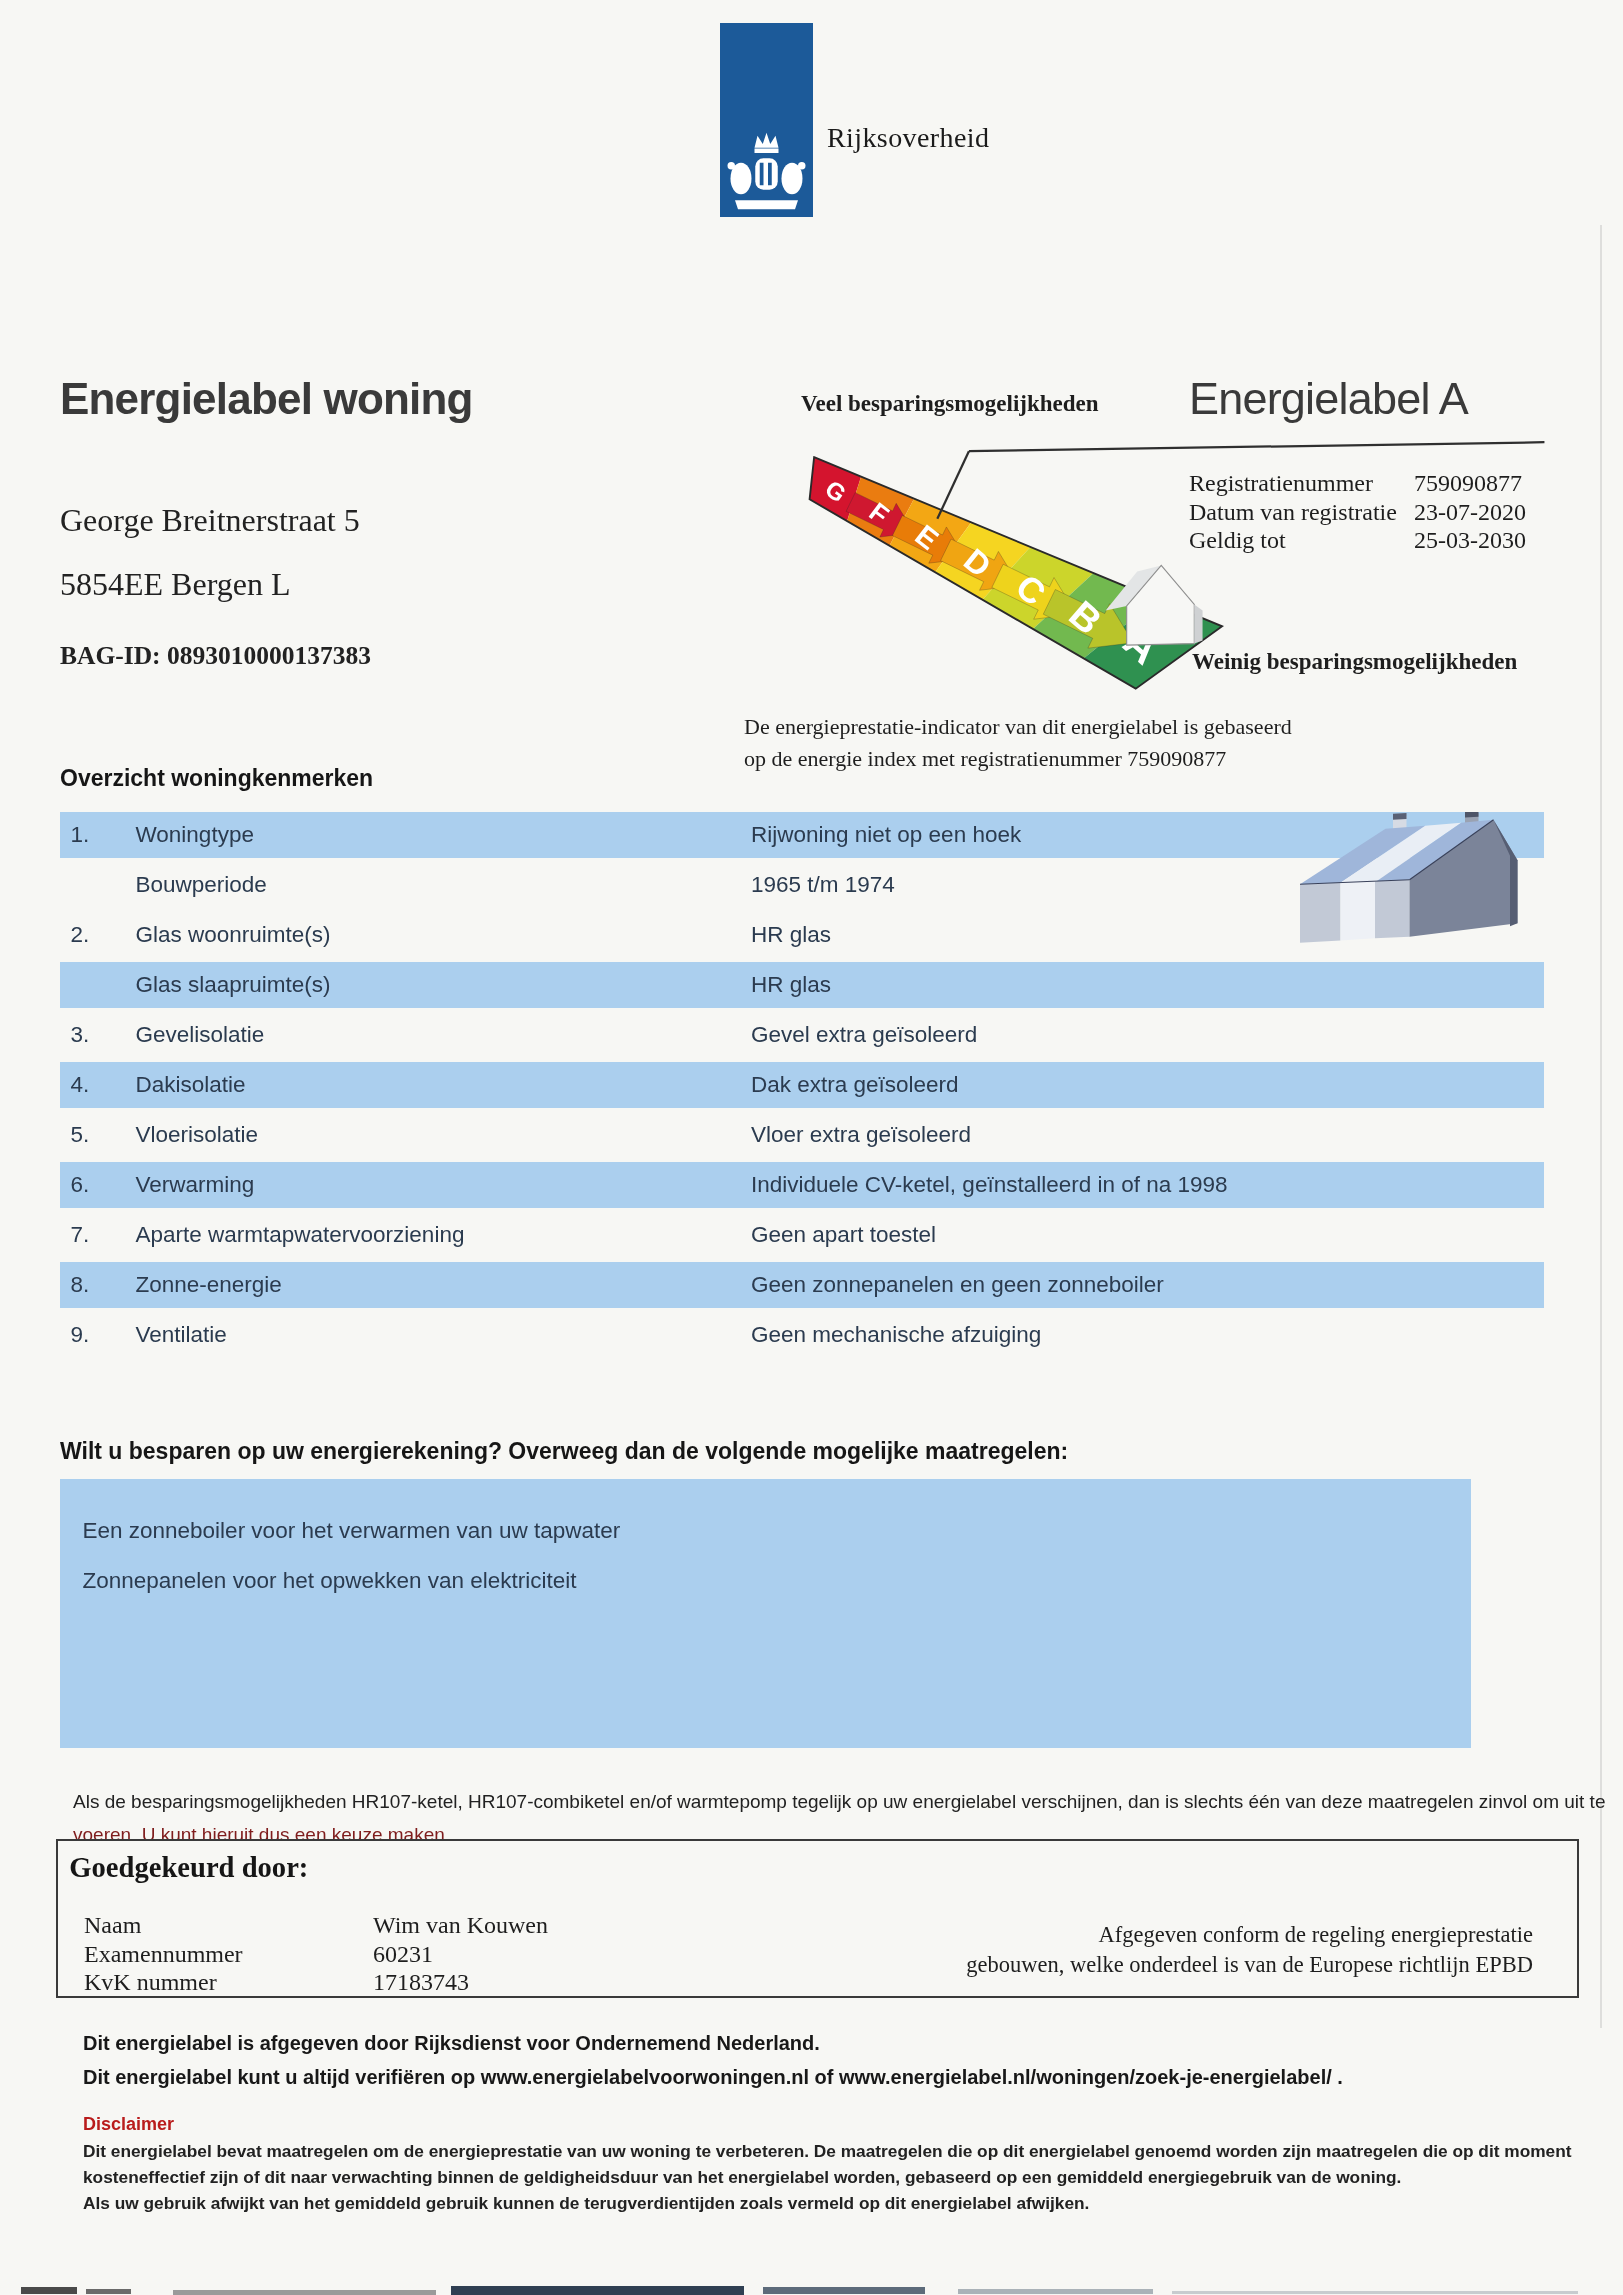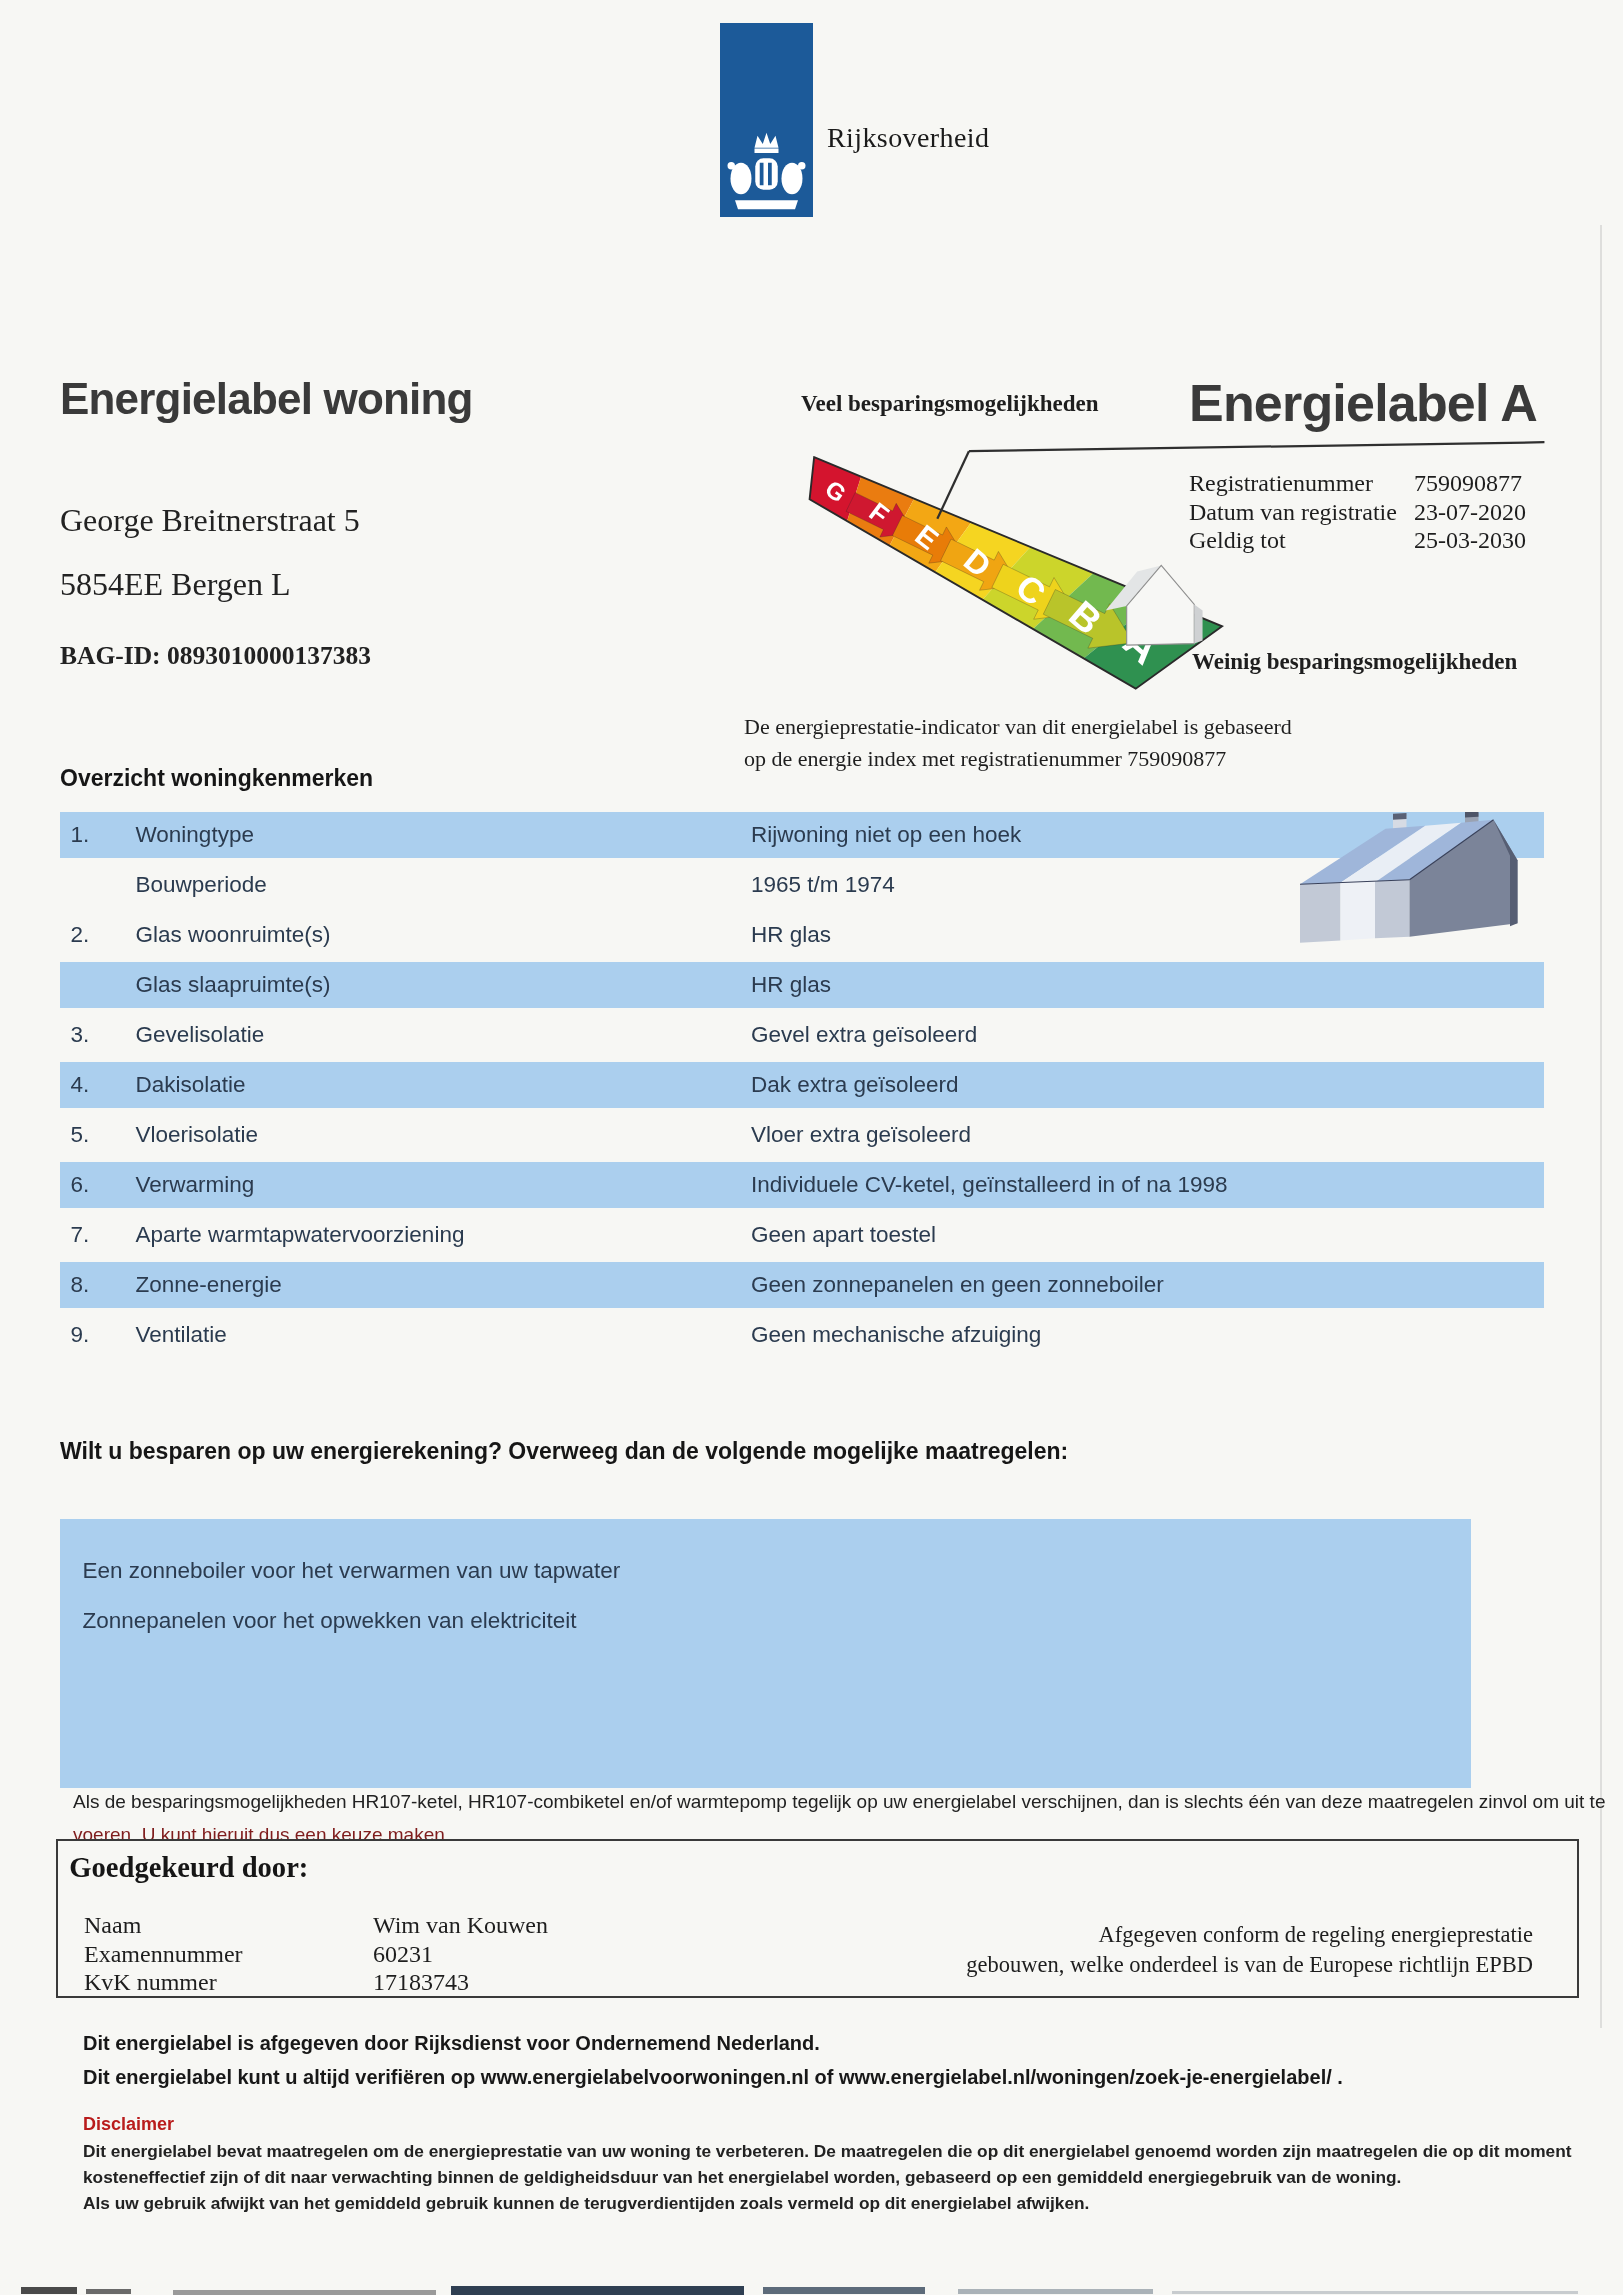--- a/index.html
+++ b/index.html
@@ -23,42 +23,42 @@
   #logo-wordmark{left:827px;top:122px;font-size:28px;color:#1b1b1b;letter-spacing:0.4px;}
 
   
   #page-title{left:60px;top:374px;font-size:44px;font-weight:bold;color:#3a3a3a;letter-spacing:-0.8px;}
   #address-line1{left:60px;top:502px;font-size:32px;color:#222;}
   #address-line2{left:60px;top:566px;font-size:32px;color:#222;}
   #bag-id{left:60px;top:641px;font-size:25.5px;font-weight:600;color:#222;}
 
   
   #veel-label{left:801px;top:391px;font-size:23px;font-weight:600;color:#1e1e1e;}
-  #energielabel-heading{left:1189px;top:373px;font-size:52px;font-weight:bold;color:#3a3a3a;letter-spacing:-0.8px;}
+  #energielabel-heading{left:1189px;top:373px;font-size:45px;font-weight:normal;color:#3a3a3a;letter-spacing:-0.8px;}
   .reg-row{position:absolute;left:1189px;width:391px;font-size:24px;color:#1e1e1e;font-family:"Liberation Serif",serif;}
   .reg-row .reg-label{display:inline-block;width:225px;}
   .reg-row .reg-value{display:inline-block;}
   #weinig-label{left:1192px;top:649px;font-size:23px;font-weight:600;color:#1e1e1e;}
   #indicator-line1{left:744px;top:714px;font-size:22px;color:#1e1e1e;}
   #indicator-line2{left:744px;top:746px;font-size:22px;color:#1e1e1e;}
   #label-graphic{left:751px;top:421px;width:834px;height:361px;pointer-events:none;}
 
   
   #overzicht-heading{left:60px;top:765px;font-size:23px;font-weight:bold;color:#161616;}
   #kenmerken-table{left:60px;top:810px;width:1484px;}
   .t-row{position:relative;height:50px;display:flex;align-items:center;font-size:22.5px;color:var(--slate);}
   .t-row.shaded{background-color:var(--row-blue);background-clip:content-box;padding:2.3px 0;box-sizing:border-box;}
   .t-num{display:inline-block;width:65px;padding-left:10.5px;flex:none;}
   .t-label{flex:none;}
   .t-value{position:absolute;left:691px;white-space:nowrap;}
   #rowhouse-art{left:1297px;top:812px;width:225px;height:134px;}
 
   
   #advies-heading{left:60px;top:1438px;font-size:23px;font-weight:bold;color:#161616;}
-  #advice-box{left:60px;top:1479px;width:1411px;height:269px;background:var(--row-blue);margin-top:40px;}
+  #advice-box{left:60px;top:1479px;width:1411px;height:269px;background:var(--row-blue);}
   .advice-item{position:absolute;left:22.5px;font-size:22.5px;color:var(--slate);white-space:nowrap;}
   #note-line1{left:73px;top:1791px;font-size:19px;color:#222;}
   #note-line2{left:73px;top:1824px;font-size:19px;color:#7f1d1d;}
 
   
   #approval-box{left:56px;top:1839px;width:1519px;height:155px;border:2.3px solid #3a3a3a;background:transparent;}
   #approval-heading{position:absolute;left:11.3px;top:10.5px;font-size:28.6px;font-weight:bold;font-family:"Liberation Serif",serif;color:#161616;white-space:nowrap;}
   .appr-row{position:absolute;left:26px;font-size:24px;font-family:"Liberation Serif",serif;color:#1e1e1e;white-space:nowrap;}
   .appr-label{display:inline-block;width:289px;}
   #conform-line1,#conform-line2{position:absolute;right:44px;text-align:right;font-size:22.5px;font-family:"Liberation Serif",serif;color:#1e1e1e;white-space:nowrap;}

